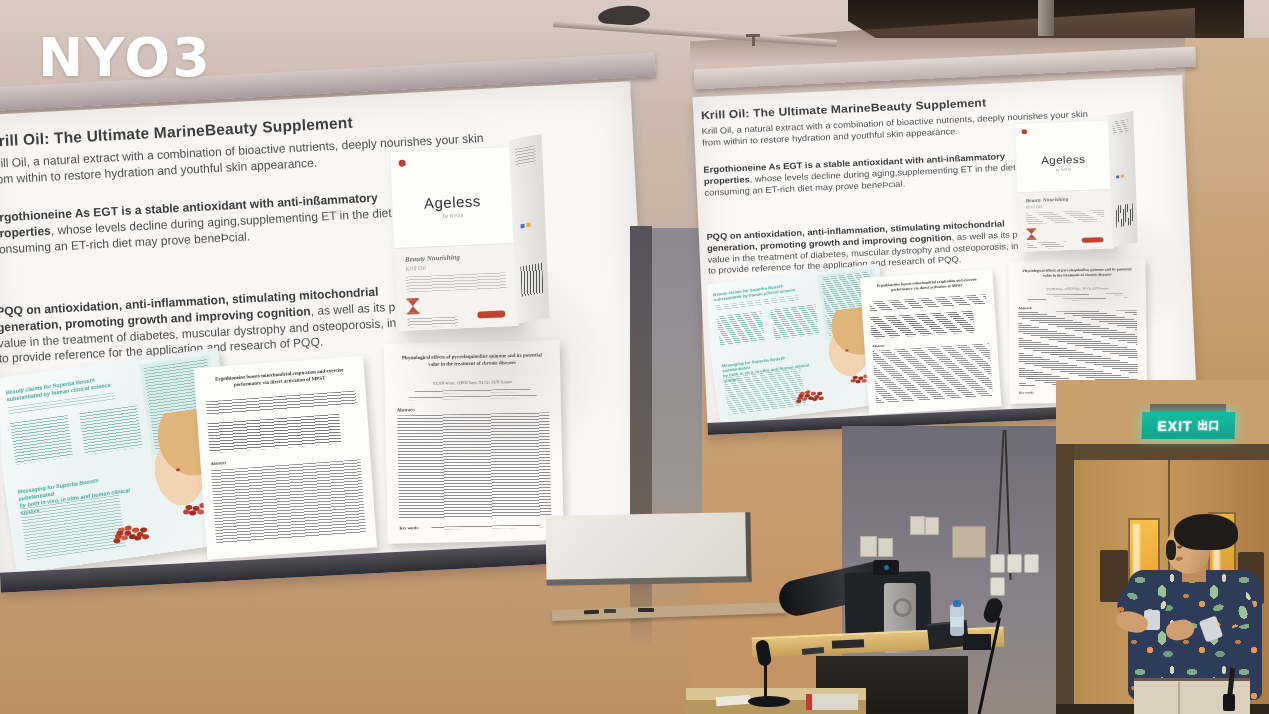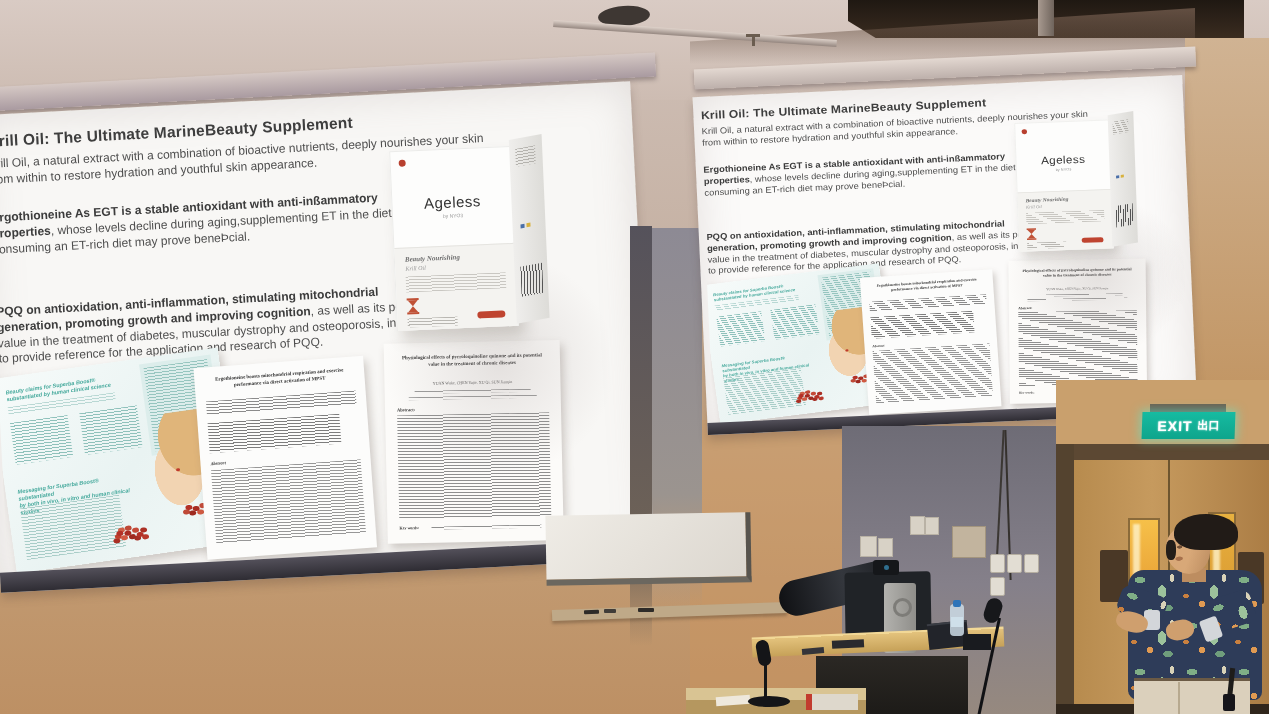--- a/index.html
+++ b/index.html
@@ -454,13 +454,14 @@
     <div class="abs neck"></div>
     <div class="abs face"></div>
     <div class="abs sideburn"></div>
     <div class="abs hair"></div>
     <div class="abs pants"></div>
     <div class="abs crease"></div>
     <div class="abs cord"></div>
     <div class="abs clip"></div>
   </div>
 
+  <div class="abs wm">NYO3</div>
 </div>
 
 </body></html>

